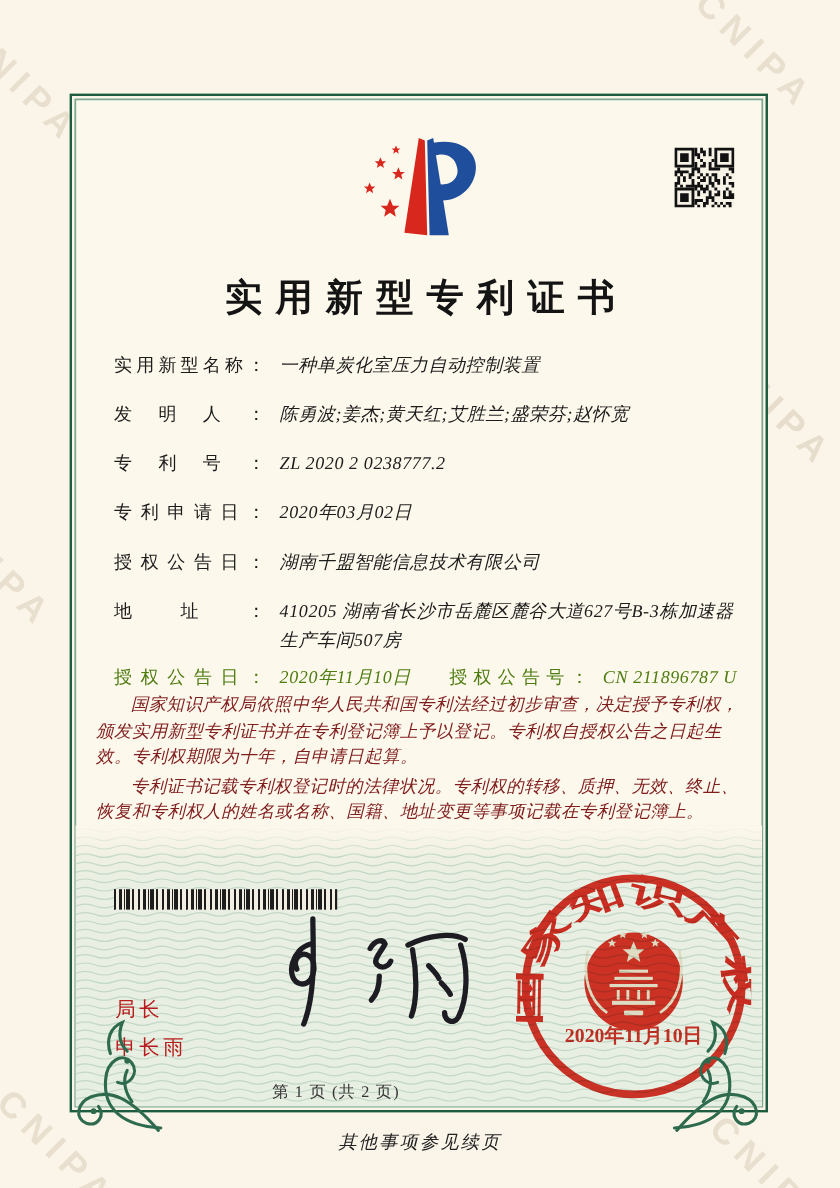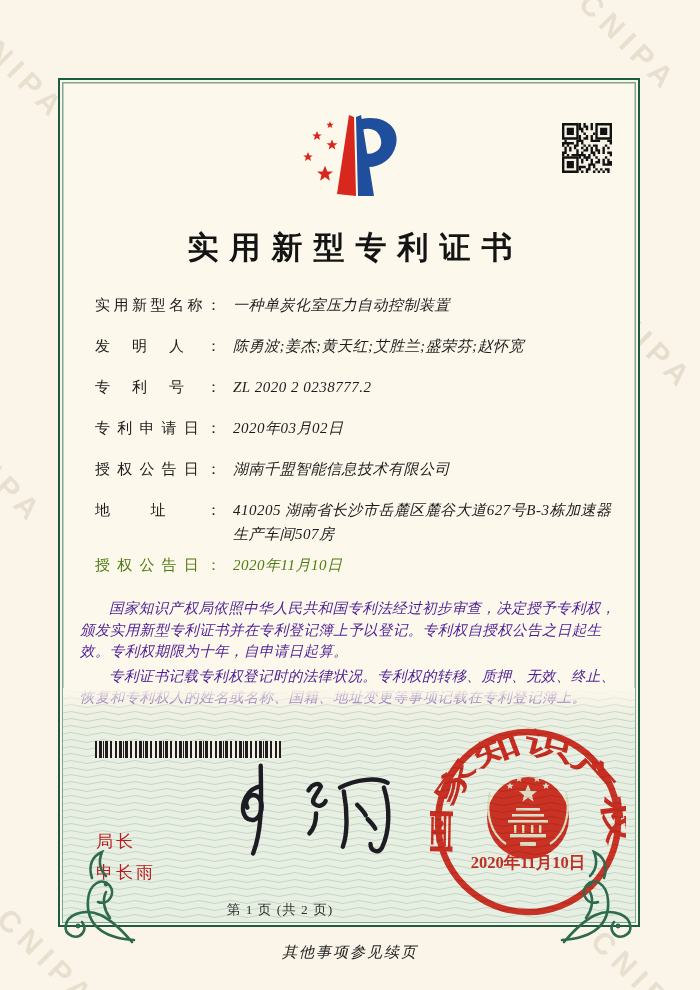--- a/index.html
+++ b/index.html
@@ -21,22 +21,22 @@
   .qr{position:absolute;left:562px;top:123px;}
   .title{position:absolute;left:0;width:700px;top:207px;text-align:center;font-size:31px;
          font-weight:bold;letter-spacing:11px;color:#141414;text-indent:11px;margin-top:20px;}
   .fields{position:absolute;left:95px;top:293px;width:522px;font-size:15px;color:#1c1c1c;}
   .frow{display:flex;margin-bottom:17px;line-height:24px;}
   .frow.addr{margin-bottom:7px;}
   .flabel{width:126px;flex:0 0 126px;text-align:justify;text-align-last:justify;}
   .fvalue{padding-left:12px;letter-spacing:0.5px;max-width:384px;font-style:italic;}
   .grow{display:flex;line-height:24px;font-size:15px;color:#4d7c0f;}
   .gpair{display:flex;}
-  .body-text{position:absolute;left:80px;top:598px;width:540px;font-size:14.5px;line-height:21.5px;
-         color:#4c1d95;font-style:italic;}
+  .body-text{position:absolute;left:80px;top:578px;width:540px;font-size:14.5px;line-height:21.5px;
+         color:#7f1d1d;font-style:italic;}
   .body-text p{margin:0 0 3px 0;text-indent:2em;letter-spacing:0.4px;}
   .barcode{position:absolute;left:95px;top:741px;width:186px;height:17px;
          background-image:repeating-linear-gradient(90deg,#1d1d1d 0 2px,rgba(0,0,0,0) 2px 5px),
            repeating-linear-gradient(90deg,#1d1d1d 0 1px,#f2eee2 1px 4px);}
   .signoff{position:absolute;left:96px;top:826px;font-family:"Liberation Sans","DejaVu Sans",sans-serif;
          font-size:17px;color:#b91c1c;letter-spacing:3px;line-height:31px;}
   .signature{position:absolute;left:215px;top:758px;}
   .seal{position:absolute;left:430px;top:726px;mix-blend-mode:multiply;opacity:.95;}
   .pagenum{position:absolute;left:0;width:560px;top:901px;text-align:center;font-size:13.5px;
          color:#333;letter-spacing:1px;z-index:5;}
@@ -172,20 +172,24 @@
     </div>
     <div class="frow addr">
       <span class="flabel">地址：</span>
       <span class="fvalue">410205 湖南省长沙市岳麓区麓谷大道627号B-3栋加速器生产车间507房</span>
     </div>
     <div class="grow">
       <span class="gpair">
         <span class="flabel">授权公告日：</span>
         <span class="fvalue">2020年11月10日</span>
       </span>
+      <span class="gpair" style="margin-left:32px;">
+        <span class="flabel" style="flex-basis:116px;width:116px;">授权公告号：</span>
+        <span class="fvalue">CN 211896787 U</span>
+      </span>
     </div>
   </div>
 
   <div class="body-text">
     <p>国家知识产权局依照中华人民共和国专利法经过初步审查，决定授予专利权，颁发实用新型专利证书并在专利登记簿上予以登记。专利权自授权公告之日起生效。专利权期限为十年，自申请日起算。</p>
     <p>专利证书记载专利权登记时的法律状况。专利权的转移、质押、无效、终止、恢复和专利权人的姓名或名称、国籍、地址变更等事项记载在专利登记簿上。</p>
   </div>
 
   <div class="barcode"></div>
 

